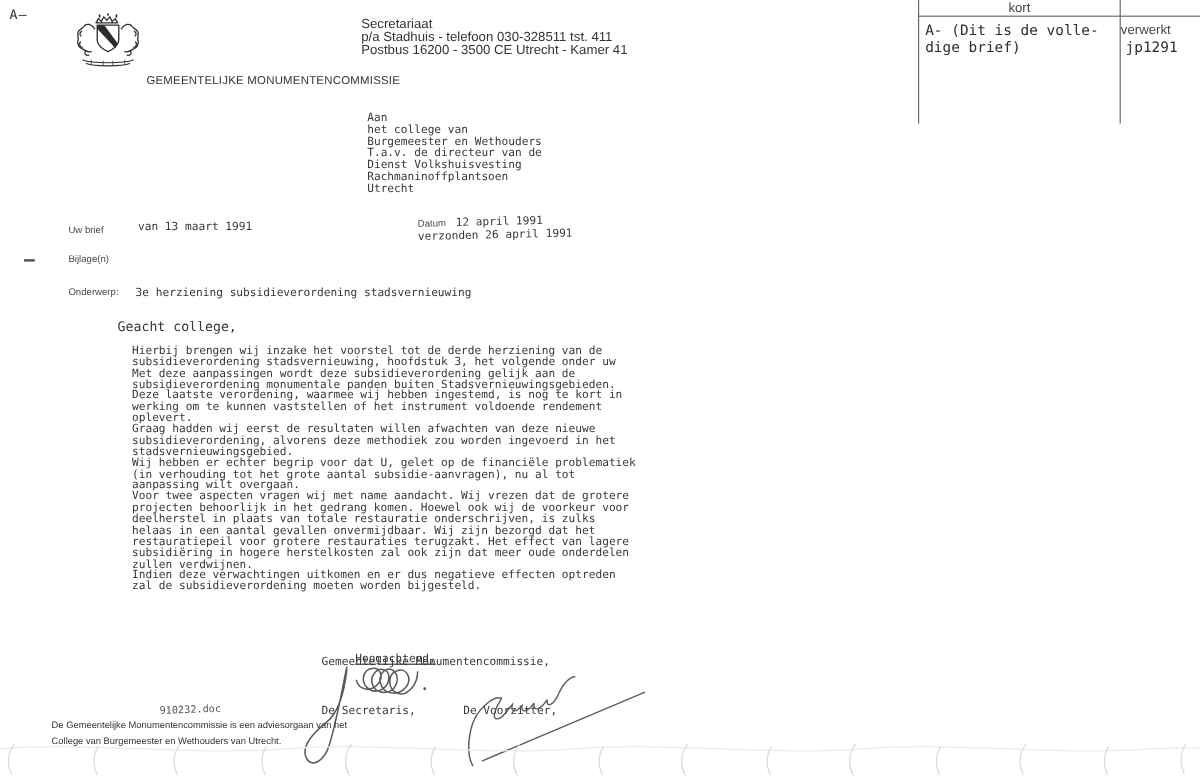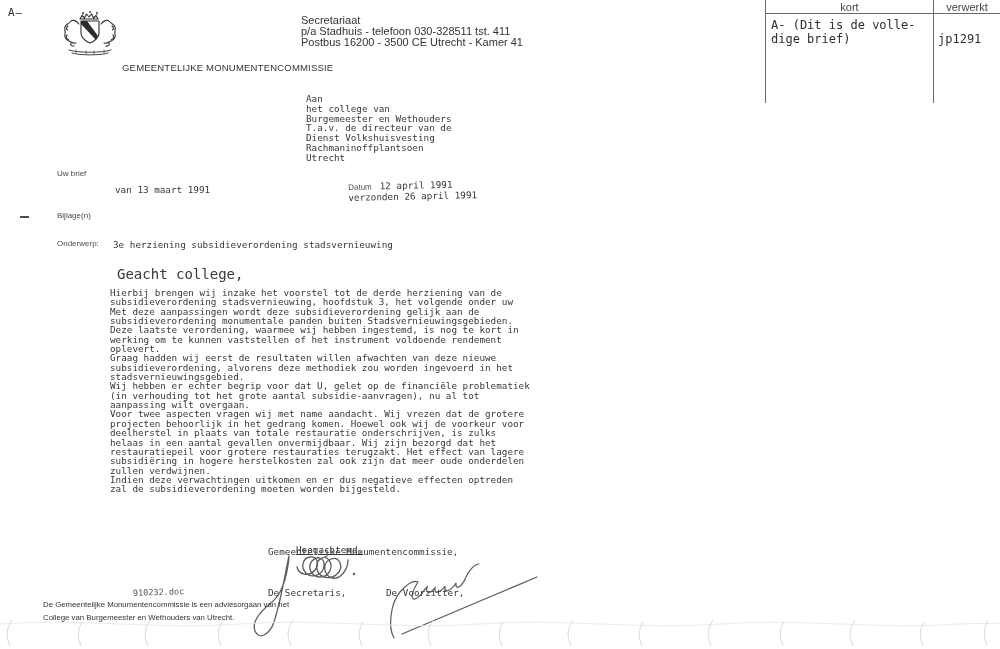--- a/index.html
+++ b/index.html
@@ -14,21 +14,21 @@
   .tbl-line{background:#6b6b6b;}
   .tbl-head{font-size:11px;color:#444;}
   .tbl-cell{font-size:12px;line-height:14px;color:#2e2e2e;}
   
   .recipient{left:306px;top:94px;font-size:9.3px;line-height:9.8px;}
   
   .lbl{font-size:8px;color:#4a4a4a;}
   .meta-val{font-size:9.3px;}
   
   .body-block{left:110px;top:288px;font-size:9.3px;line-height:9.35px;width:460px;}
-  .salutation{left:117px;top:266px;font-size:14px;}
+  .salutation{left:98px;top:266px;font-size:11px;}
   
   .closing{font-size:9.3px;}
   
   .doc-ref{left:133px;top:587px;font-size:8.5px;transform:rotate(-2deg);color:#555;}
   .footer-note{left:43px;top:599px;font-size:7.8px;line-height:12.5px;color:#333;}
   .margin-mark{font-size:11px;color:#2f2f2f;letter-spacing:1px;}
   .dash{width:9px;height:2px;background:#4f4f4f;}
   svg{display:block;}
 </style>
 </head>
@@ -61,38 +61,38 @@
 <div class="abs sans secretariat lines">
     <div>Secretariaat</div>
     <div>p/a Stadhuis - telefoon 030-328511 tst. 411</div>
     <div>Postbus 16200 - 3500 CE Utrecht - Kamer 41</div>
   </div>
 
 <div class="abs tbl-line" style="left:765px;top:0;width:1px;height:103px;"></div>
 <div class="abs tbl-line" style="left:933px;top:0;width:1px;height:103px;"></div>
 <div class="abs tbl-line" style="left:765px;top:13px;width:235px;height:1px;"></div>
 <div class="abs sans tbl-head" style="left:766px;top:1px;width:167px;text-align:center;">kort</div>
-<div class="abs sans tbl-head" style="left:934px;top:1px;width:66px;text-align:center;">verwerkt</div>
+<div class="abs sans tbl-head" style="left:934px;top:19px;width:66px;">verwerkt</div>
 <div class="abs mono tbl-cell lines" style="left:771px;top:18px;">
     <div>A- (Dit is de volle-</div>
     <div>dige brief)</div>
   </div>
 <div class="abs mono tbl-cell" style="left:938px;top:32px;">jp1291</div>
 
 <div class="abs mono recipient lines">
     <div>Aan</div>
     <div>het college van</div>
     <div>Burgemeester en Wethouders</div>
     <div>T.a.v. de directeur van de</div>
     <div>Dienst Volkshuisvesting</div>
     <div>Rachmaninoffplantsoen</div>
     <div>Utrecht</div>
   </div>
 
-<div class="abs sans lbl" style="left:57px;top:169px;">Uw brief</div>
+<div class="abs sans lbl" style="left:57px;top:187px;">Uw brief</div>
 <div class="abs mono meta-val" style="left:115px;top:184px;">van 13 maart 1991</div>
 
 <div class="abs" style="left:348px;top:181px;transform:rotate(-1.3deg);transform-origin:left top;">
   <div style="display:flex;gap:8px;align-items:baseline;">
     <span class="sans lbl">Datum</span>
     <span class="mono meta-val">12 april 1991</span>
   </div>
   <div class="mono meta-val" style="margin-top:0;">verzonden 26 april 1991</div>
 </div>
 

